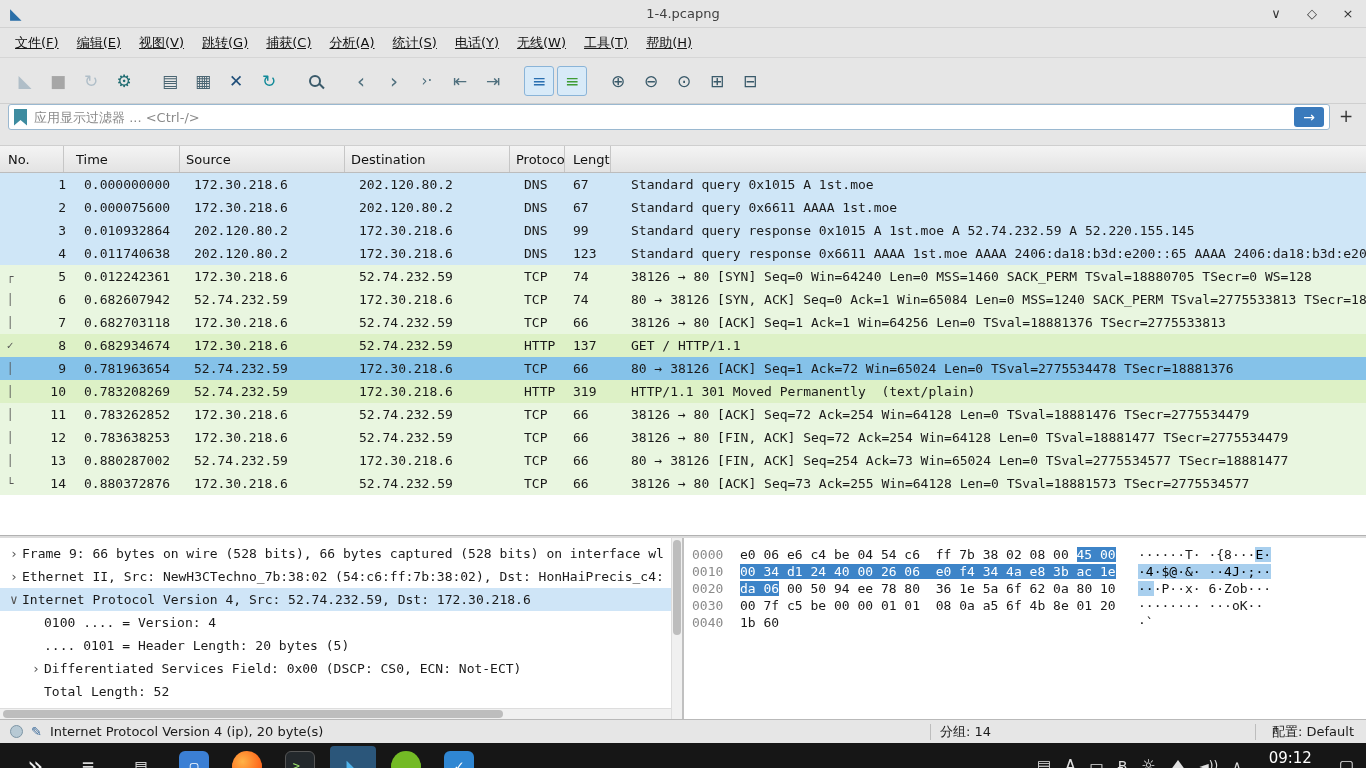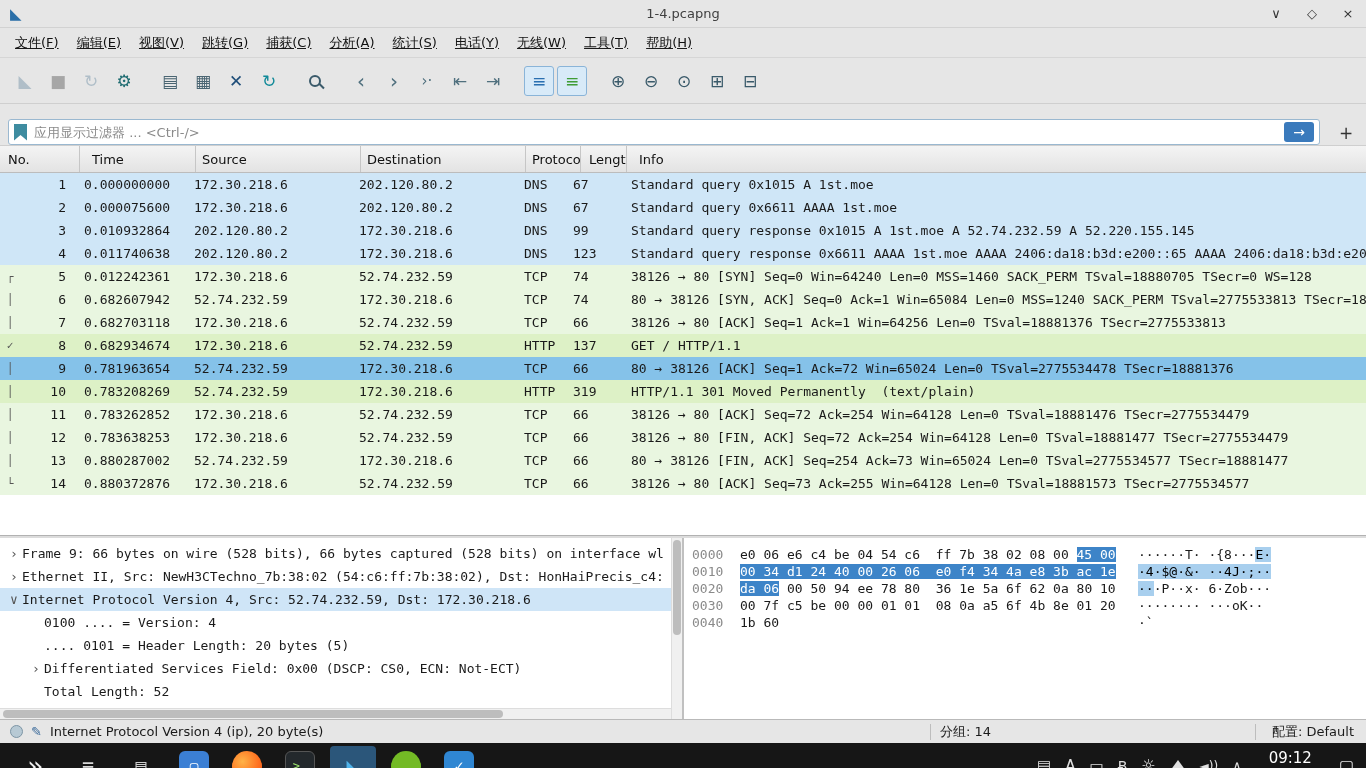--- a/index.html
+++ b/index.html
@@ -21,32 +21,32 @@
   
   .toolbar { height:46px; background:#e6e6e6; border-bottom:1px solid #cfcfcf; display:flex; align-items:center; padding:0 10px; gap:3px; flex:0 0 46px; }
   .tool-btn { width:30px; height:30px; display:flex; align-items:center; justify-content:center; font-size:17px; border-radius:3px; border:1px solid transparent; }
   .tool-btn.disabled { opacity:.45; }
   .tool-btn.active { background:#d8eaf8; border:1px solid #8ab4d8; }
   .toolbar-sep { width:10px; height:1px; }
   .mag { width:12px; height:12px; border:2px solid #3a5a6a; border-radius:50%; position:relative; display:inline-block; }
   .mag::after { content:""; position:absolute; width:7px; height:2px; background:#3a5a6a; transform:rotate(45deg); right:-6px; bottom:-2px; }
 
   
-  .filterbar { height:42px; background:#e6e6e6; border-bottom:1px solid #cfcfcf; display:flex; align-items:flex-end; padding:0 8px; gap:14px; flex:0 0 42px; }
+  .filterbar { height:42px; background:#e6e6e6; border-bottom:1px solid #cfcfcf; display:flex; align-items:flex-start; padding:0 8px; gap:4px; flex:0 0 42px; }
   .filter-wrap { flex:1; height:26px; background:#fff; border:1px solid #9ab8d0; border-radius:3px; display:flex; align-items:center; padding:0 5px; gap:7px; }
   .ribbon { width:13px; height:17px; background:#3e8ca0; clip-path:polygon(0 0,100% 0,100% 100%,50% 68%,0 100%); flex:0 0 13px; }
   .filter-input { flex:1; border:none; outline:none; font-size:13px; color:#222; background:transparent; font-family:inherit; }
   .filter-input::placeholder { color:#8a8a8a; }
   .apply-btn { width:30px; height:20px; background:#3a7abc; color:#fff; border-radius:3px; display:flex; align-items:center; justify-content:center; font-size:14px; flex:0 0 30px; }
   .add-filter { width:24px; height:24px; display:flex; align-items:center; justify-content:center; font-size:17px; color:#333; }
 
   
   .list-header { height:27px; background:linear-gradient(#f4f4f4,#e3e3e3); border-bottom:1px solid #bcbcbc; display:flex; color:#111; flex:0 0 27px; }
   .hcell { display:flex; align-items:center; padding-left:8px; border-right:1px solid #c6c6c6; overflow:hidden; white-space:nowrap; }
-  .hc0{width:80px;} .hc1{width:116px;padding-left:12px;} .hc2{width:165px;padding-left:6px;} .hc3{width:165px;padding-left:6px;} .hc4{width:55px;padding-left:6px;} .hc5{width:46px;} .hc6{flex:1;padding-left:12px;border-right:none;}
+  .hc0{width:64px;} .hc1{width:116px;padding-left:12px;} .hc2{width:165px;padding-left:6px;} .hc3{width:165px;padding-left:6px;} .hc4{width:55px;padding-left:6px;} .hc5{width:46px;} .hc6{flex:1;padding-left:12px;border-right:none;}
 
   .packet-rows { flex:0 0 342px; background:#fff; overflow:hidden; }
   .packet-row { height:23px; display:flex; align-items:center; white-space:pre; font-family:"DejaVu Sans Mono","Liberation Mono",monospace; font-size:13px; }
   .cell { overflow:hidden; white-space:pre; }
   .cell-gutter{ width:20px; text-align:center; color:#555; font-size:11px; flex:0 0 20px;}
   .cell-no{ width:52px; text-align:right; padding-right:6px; flex:0 0 52px;}
   .cell-time{ width:116px; padding-left:12px; flex:0 0 116px;}
   .cell-src{ width:165px; padding-left:6px; flex:0 0 165px;}
   .cell-dst{ width:165px; padding-left:6px; flex:0 0 165px;}
   .cell-proto{ width:55px; padding-left:6px; flex:0 0 55px;}
@@ -170,21 +170,20 @@
     <div class="add-filter">+</div>
   </div>
 
   <div class="list-header">
       <div class="hcell hc0">No.</div>
       <div class="hcell hc1">Time</div>
       <div class="hcell hc2">Source</div>
       <div class="hcell hc3">Destination</div>
       <div class="hcell hc4">Protocol</div>
       <div class="hcell hc5">Length</div>
-      <div class="hcell hc6">Info</div>
     </div>
   <div class="packet-rows">
       <div class="packet-row r-dns"><div class="cell cell-gutter"></div><div class="cell cell-no">1</div><div class="cell cell-time">0.000000000</div><div class="cell cell-src">172.30.218.6</div><div class="cell cell-dst">202.120.80.2</div><div class="cell cell-proto">DNS</div><div class="cell cell-len">67</div><div class="cell cell-info">Standard query 0x1015 A 1st.moe</div></div>
       <div class="packet-row r-dns"><div class="cell cell-gutter"></div><div class="cell cell-no">2</div><div class="cell cell-time">0.000075600</div><div class="cell cell-src">172.30.218.6</div><div class="cell cell-dst">202.120.80.2</div><div class="cell cell-proto">DNS</div><div class="cell cell-len">67</div><div class="cell cell-info">Standard query 0x6611 AAAA 1st.moe</div></div>
       <div class="packet-row r-dns"><div class="cell cell-gutter"></div><div class="cell cell-no">3</div><div class="cell cell-time">0.010932864</div><div class="cell cell-src">202.120.80.2</div><div class="cell cell-dst">172.30.218.6</div><div class="cell cell-proto">DNS</div><div class="cell cell-len">99</div><div class="cell cell-info">Standard query response 0x1015 A 1st.moe A 52.74.232.59 A 52.220.155.145</div></div>
       <div class="packet-row r-dns"><div class="cell cell-gutter"></div><div class="cell cell-no">4</div><div class="cell cell-time">0.011740638</div><div class="cell cell-src">202.120.80.2</div><div class="cell cell-dst">172.30.218.6</div><div class="cell cell-proto">DNS</div><div class="cell cell-len">123</div><div class="cell cell-info">Standard query response 0x6611 AAAA 1st.moe AAAA 2406:da18:b3d:e200::65 AAAA 2406:da18:b3d:e201</div></div>
       <div class="packet-row r-tcp"><div class="cell cell-gutter">┌</div><div class="cell cell-no">5</div><div class="cell cell-time">0.012242361</div><div class="cell cell-src">172.30.218.6</div><div class="cell cell-dst">52.74.232.59</div><div class="cell cell-proto">TCP</div><div class="cell cell-len">74</div><div class="cell cell-info">38126 → 80 [SYN] Seq=0 Win=64240 Len=0 MSS=1460 SACK_PERM TSval=18880705 TSecr=0 WS=128</div></div>
       <div class="packet-row r-tcp"><div class="cell cell-gutter">│</div><div class="cell cell-no">6</div><div class="cell cell-time">0.682607942</div><div class="cell cell-src">52.74.232.59</div><div class="cell cell-dst">172.30.218.6</div><div class="cell cell-proto">TCP</div><div class="cell cell-len">74</div><div class="cell cell-info">80 → 38126 [SYN, ACK] Seq=0 Ack=1 Win=65084 Len=0 MSS=1240 SACK_PERM TSval=2775533813 TSecr=188</div></div>
       <div class="packet-row r-tcp"><div class="cell cell-gutter">│</div><div class="cell cell-no">7</div><div class="cell cell-time">0.682703118</div><div class="cell cell-src">172.30.218.6</div><div class="cell cell-dst">52.74.232.59</div><div class="cell cell-proto">TCP</div><div class="cell cell-len">66</div><div class="cell cell-info">38126 → 80 [ACK] Seq=1 Ack=1 Win=64256 Len=0 TSval=18881376 TSecr=2775533813</div></div>
       <div class="packet-row r-http"><div class="cell cell-gutter">✓</div><div class="cell cell-no">8</div><div class="cell cell-time">0.682934674</div><div class="cell cell-src">172.30.218.6</div><div class="cell cell-dst">52.74.232.59</div><div class="cell cell-proto">HTTP</div><div class="cell cell-len">137</div><div class="cell cell-info">GET / HTTP/1.1</div></div>

